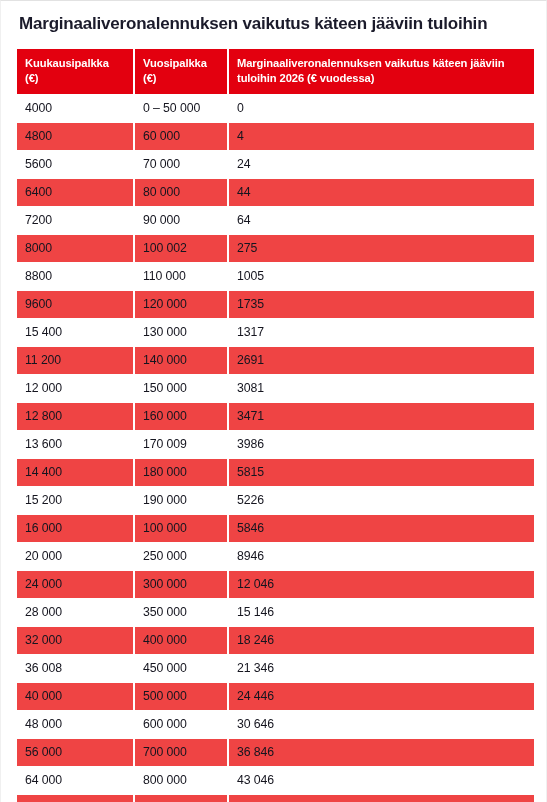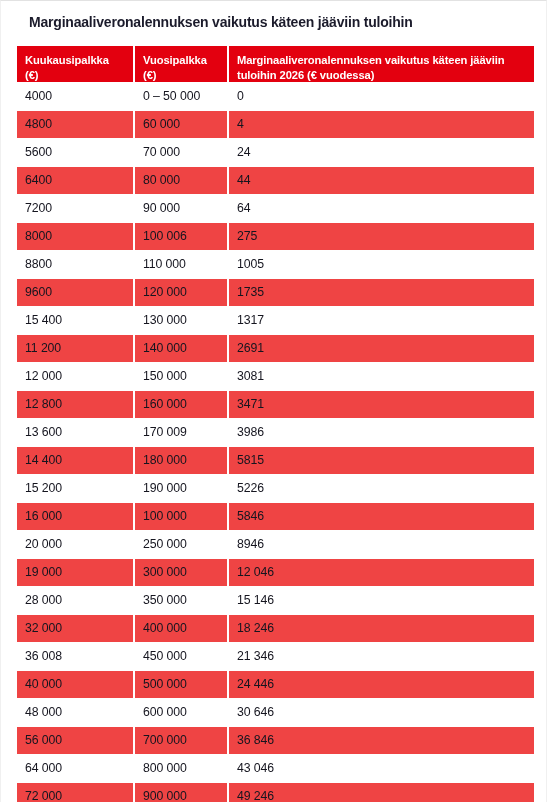--- a/index.html
+++ b/index.html
@@ -17,45 +17,45 @@
     position: relative;
     width: 547px;
     height: 802px;
     background: #ffffff;
     box-sizing: border-box;
     border-top: 1px solid #e2e2e2;
     border-left: 1px solid #f0f0f0;
     border-right: 1px solid #f0f0f0;
   }
   .title {
-    font-size: 14px;
+    font-size: 17px;
     font-weight: bold;
     color: #1b1b2b;
     letter-spacing: -0.2px;
-    padding: 13px 0 0 28px;
+    padding: 13px 0 0 18px;
     line-height: 1.2;
     white-space: nowrap;
   }
   .table-wrap {
     padding: 14px 14px 0 14px;
   }
   table.data-table {
     width: 519px;
     border-collapse: separate;
     border-spacing: 2px 1px;
     table-layout: fixed;
   }
   table.data-table thead th {
     background: #e3000f;
     color: #ffffff;
     font-size: 11.2px;
     font-weight: bold;
     text-align: left;
     vertical-align: top;
-    padding: 7px 8px 0 8px;
+    padding: 7px 8px 8px 8px;
     line-height: 1.32;
     letter-spacing: -0.1px;
     height: 32px;
     box-sizing: border-box;
   }
   table.data-table tbody td {
     font-size: 12.3px;
     color: #15151f;
     text-align: left;
     vertical-align: middle;
@@ -125,21 +125,21 @@
             <td>80 000</td>
             <td>44</td>
           </tr>
           <tr>
             <td>7200</td>
             <td>90 000</td>
             <td>64</td>
           </tr>
           <tr class="alt">
             <td>8000</td>
-            <td>100 006</td>
+            <td>100 002</td>
             <td>275</td>
           </tr>
           <tr>
             <td>8800</td>
             <td>110 000</td>
             <td>1005</td>
           </tr>
           <tr class="alt">
             <td>9600</td>
             <td>120 000</td>
@@ -184,21 +184,21 @@
             <td>16 000</td>
             <td>100 000</td>
             <td>5846</td>
           </tr>
           <tr>
             <td>20 000</td>
             <td>250 000</td>
             <td>8946</td>
           </tr>
           <tr class="alt">
-            <td>19 000</td>
+            <td>24 000</td>
             <td>300 000</td>
             <td>12 046</td>
           </tr>
           <tr>
             <td>28 000</td>
             <td>350 000</td>
             <td>15 146</td>
           </tr>
           <tr class="alt">
             <td>32 000</td>

